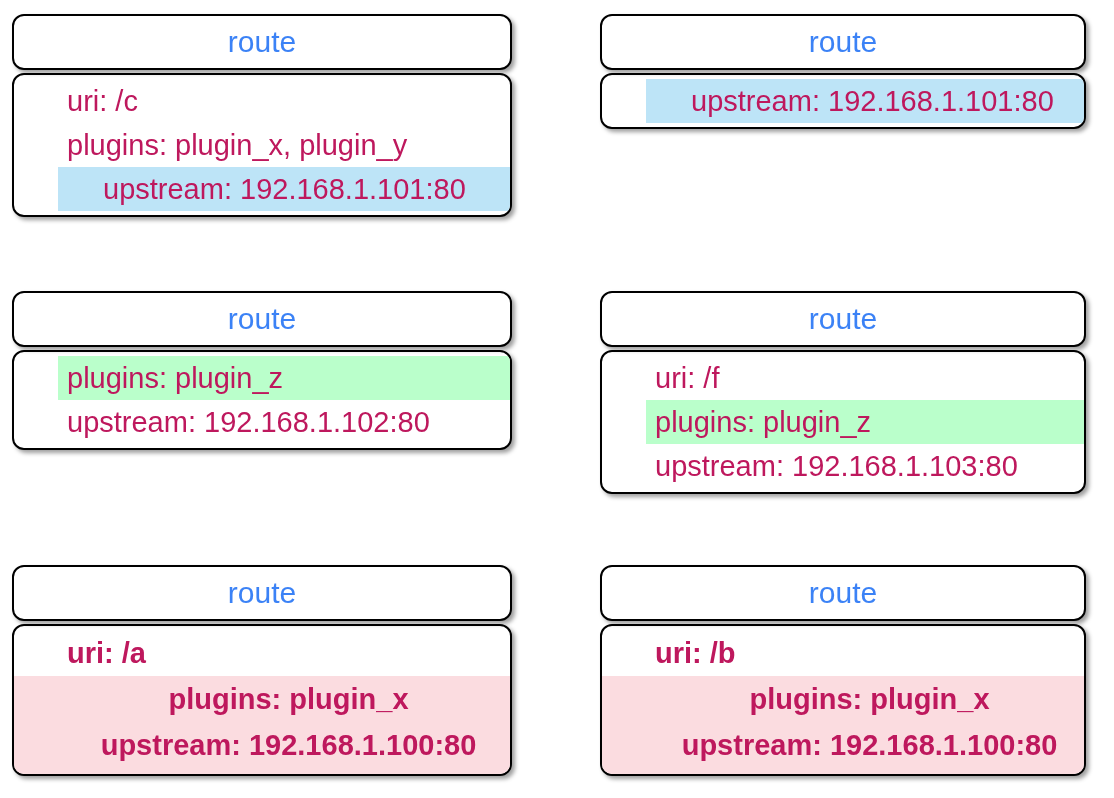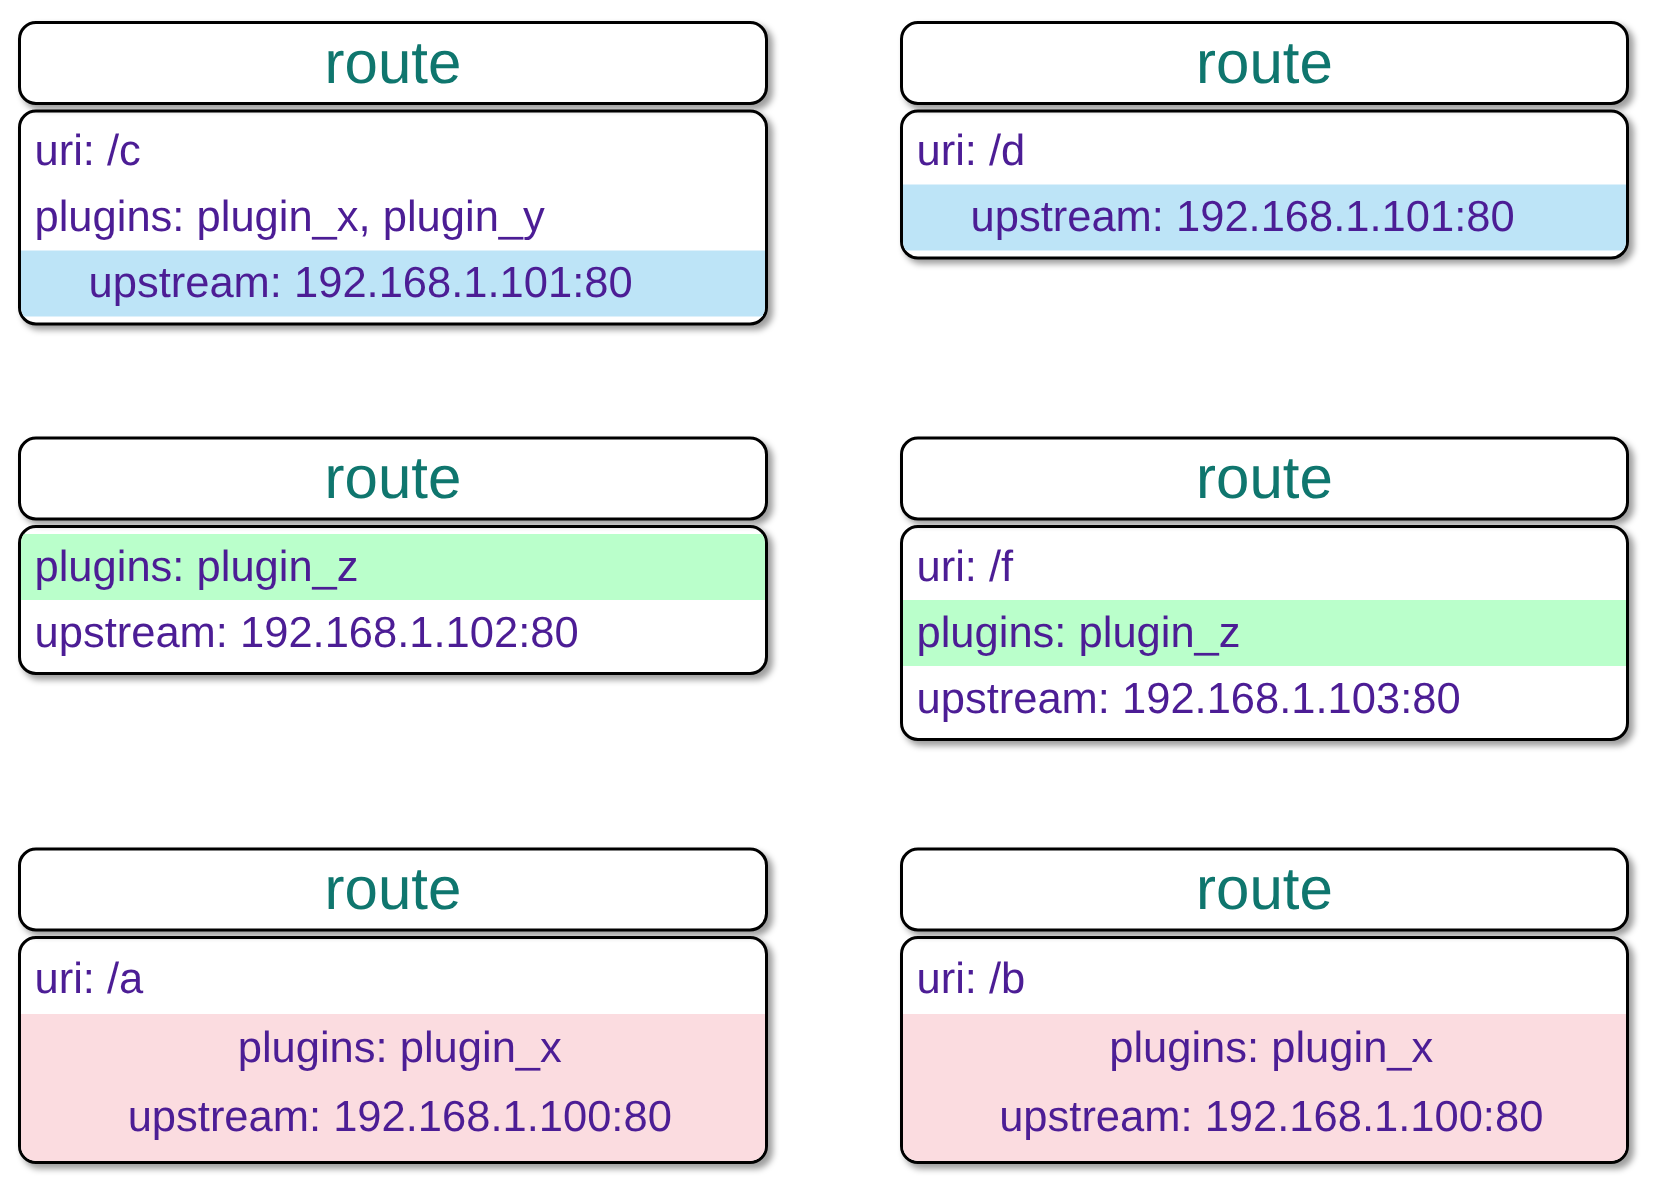--- a/index.html
+++ b/index.html
@@ -37,62 +37,63 @@
     background: #ffffff;
     display: flex;
     align-items: center;
     justify-content: center;
     box-shadow: 3px 3px 4px rgba(0,0,0,0.38);
     position: relative;
     z-index: 2;
   }
 
   .card-header-label {
-    font-size: 40px;
+    font-size: 30px;
     line-height: 30px;
-    color: #0f766e;
+    color: #3b82f6;
     letter-spacing: 0px;
   }
 
   .card-body {
     box-sizing: border-box;
     border: 2.5px solid #000000;
     border-radius: 12px;
     background: #ffffff;
     margin-top: 3px;
     box-shadow: 3px 3px 4px rgba(0,0,0,0.38);
     overflow: hidden;
     position: relative;
     z-index: 1;
     padding: 4px 0 4px 0;
   }
 
   .row {
     font-size: 29px;
     line-height: 44px;
     height: 44px;
-    color: #4c1d95;
+    color: #be185d;
     padding-left: 9px;
     white-space: nowrap;
     box-sizing: border-box;
+    margin-left: 44px;
   }
 
   
   .hl-blue  { background: #bde4f7; padding-left: 45px; }
   .hl-green { background: #baffcb; }
   .hl-pink  { background: #fbdce0; }
 
   
   .rowgroup {
     box-sizing: border-box;
   }
   .rowgroup .row { padding-left: 9px; }
 
   
-  .card-body.pinkvariant { padding: 4px 0 0 0; }
+  .card-body.pinkvariant { padding: 4px 0 0 0; font-weight: bold; }
   .card-body.pinkvariant .row { line-height: 46px; height: 46px; }
   .card-body.pinkvariant .rowgroup { padding-bottom: 6px; text-align: center; }
 </style>
 </head>
 <body>
 
 <div id="canvas">
 
   <div class="card" style="left:12px; top:14px; width:500px;">
     <div class="card-header">
@@ -103,21 +104,20 @@
       <div class="row">plugins: plugin_x, plugin_y</div>
       <div class="row hl-blue">upstream: 192.168.1.101:80</div>
     </div>
   </div>
 
   <div class="card" style="left:600px; top:14px; width:486px;">
     <div class="card-header">
       <span class="card-header-label">route</span>
     </div>
     <div class="card-body">
-      <div class="row">uri: /d</div>
       <div class="row hl-blue">upstream: 192.168.1.101:80</div>
     </div>
   </div>
 
   <div class="card" style="left:12px; top:291px; width:500px;">
     <div class="card-header">
       <span class="card-header-label">route</span>
     </div>
     <div class="card-body">
       <div class="row hl-green">plugins: plugin_z</div>

